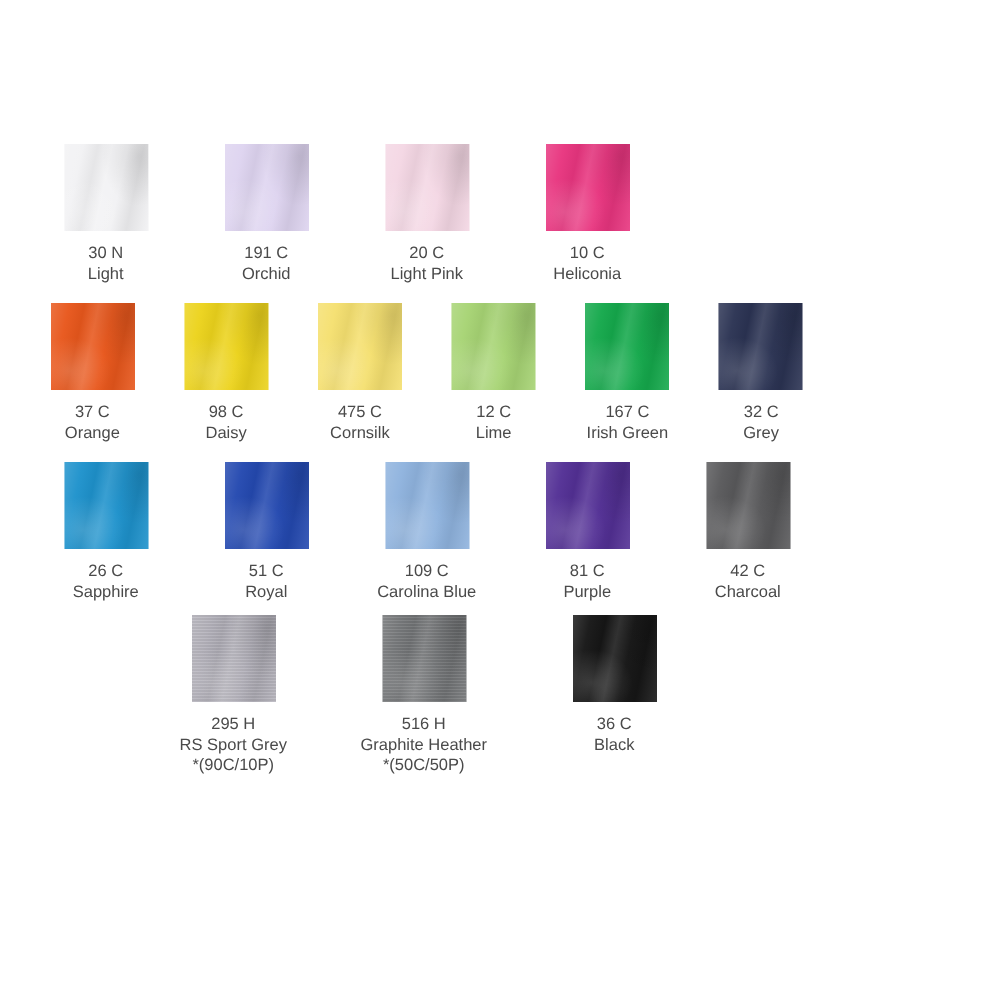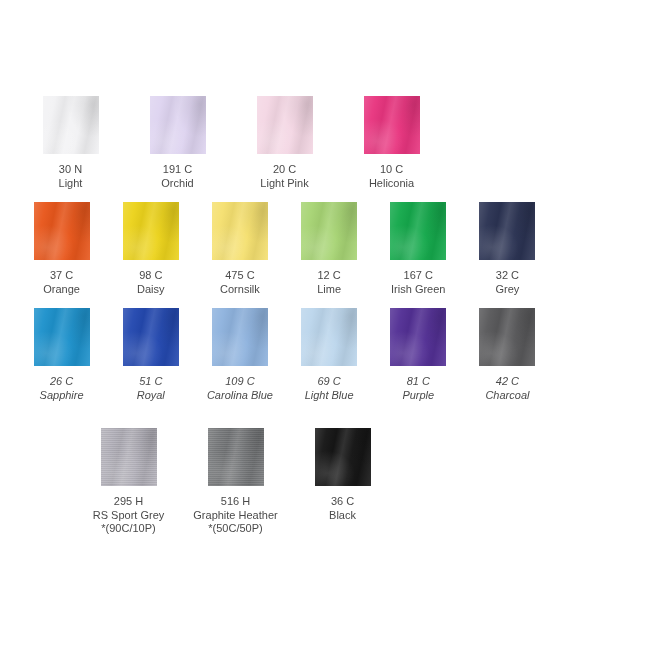--- a/index.html
+++ b/index.html
@@ -23,23 +23,24 @@
   .swatch-row {
     display: flex;
     justify-content: flex-start;
     align-items: flex-start;
     width: 552px;
     box-sizing: border-box;
     padding-left: 17px;
   }
   .swatch-row.row-1 { margin-bottom: 12px; }
   .swatch-row.row-2 { margin-bottom: 12px; }
-  .swatch-row.row-3 { margin-bottom: 26px; font-style: italic; }
+  .swatch-row.row-3 { margin-bottom: 8px; }
   .swatch-row.row-last {
-    padding-left: 75px;
+    padding-left: 102px;
+    gap: 20px;
   }
   .swatch-cell {
     width: 107px;
     display: flex;
     flex-direction: column;
     align-items: center;
   }
   .swatch-chip {
     width: 56px;
     height: 58px;
@@ -242,30 +243,20 @@
       <div class="swatch-chip" style="background-color: rgb(143, 179, 222);">
         <div class="fabric-sheen"></div>
         <div class="fabric-fold"></div>
       </div>
       <div class="swatch-labels">
         <span class="swatch-code">109 C</span>
         <span class="swatch-name">Carolina Blue</span>
       </div>
     </div>
     <div class="swatch-cell">
-      <div class="swatch-chip" style="background-color: rgb(188, 214, 236);">
-        <div class="fabric-sheen"></div>
-        <div class="fabric-fold"></div>
-      </div>
-      <div class="swatch-labels">
-        <span class="swatch-code">69 C</span>
-        <span class="swatch-name">Light Blue</span>
-      </div>
-    </div>
-    <div class="swatch-cell">
       <div class="swatch-chip" style="background-color: rgb(83, 48, 149);">
         <div class="fabric-sheen"></div>
         <div class="fabric-fold"></div>
       </div>
       <div class="swatch-labels">
         <span class="swatch-code">81 C</span>
         <span class="swatch-name">Purple</span>
       </div>
     </div>
     <div class="swatch-cell">

